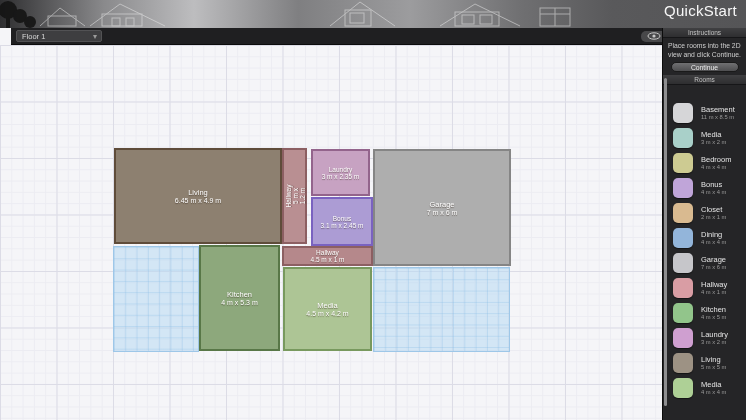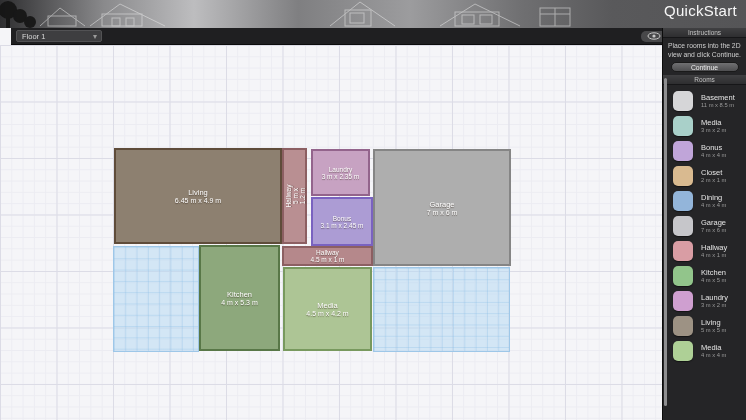--- a/index.html
+++ b/index.html
@@ -43,21 +43,21 @@
   .room-label.small .rname{font-size:6.5px;}
   .room-label.small .rdims{font-size:6.5px;}
 
   
   #sidebar{position:absolute;left:662px;top:28px;width:84px;height:392px;background:#252527;border-left:1px solid #0c0c0c;box-sizing:border-box;}
   .side-header{height:9px;background:linear-gradient(#404042,#2e2e30);border-bottom:1px solid #161618;
     color:#c2c2c2;font-size:6.5px;line-height:9px;text-align:center;}
   #instr-text{padding:3px 5px 2px 5px;color:#cfcfcf;font-size:6.8px;line-height:1.35;}
   #continue-btn{margin:1px auto 3px auto;width:68px;height:10px;background:linear-gradient(#707072,#4e4e50);
     border:1px solid #1a1a1a;border-radius:5px;color:#efefef;font-size:6.8px;line-height:9px;text-align:center;box-sizing:border-box;}
-  #rooms-list{padding-top:4px;}
+  #rooms-list{padding-top:4px;margin-top:12px;}
   .room-item{position:relative;height:25px;}
   .swatch{position:absolute;left:10px;top:2px;width:20px;height:20px;border-radius:5px;box-shadow:0 1px 1px rgba(0,0,0,.5);}
   .room-item .iname{position:absolute;left:38px;top:4px;font-size:7.5px;color:#e4e4e4;}
   .room-item .idims{position:absolute;left:38px;top:13px;font-size:5.8px;color:#9a9a9a;}
   #scrollbar{position:absolute;left:1px;top:50px;width:3px;height:328px;background:#8e8e90;border-radius:2px;}
 </style>
 </head>
 <body>
 
 <div id="stage">
@@ -169,20 +169,25 @@
           <div class="swatch" style="background: rgb(214, 214, 216);"></div>
           <div class="iname">Basement</div>
           <div class="idims">11 m x 8.5 m</div>
         </div>
       <div class="room-item">
           <div class="swatch" style="background: rgb(169, 208, 201);"></div>
           <div class="iname">Media</div>
           <div class="idims">3 m x 2 m</div>
         </div>
       <div class="room-item">
+          <div class="swatch" style="background: rgb(205, 203, 146);"></div>
+          <div class="iname">Bedroom</div>
+          <div class="idims">4 m x 4 m</div>
+        </div>
+      <div class="room-item">
           <div class="swatch" style="background: rgb(192, 165, 217);"></div>
           <div class="iname">Bonus</div>
           <div class="idims">4 m x 4 m</div>
         </div>
       <div class="room-item">
           <div class="swatch" style="background: rgb(217, 186, 144);"></div>
           <div class="iname">Closet</div>
           <div class="idims">2 m x 1 m</div>
         </div>
       <div class="room-item">

